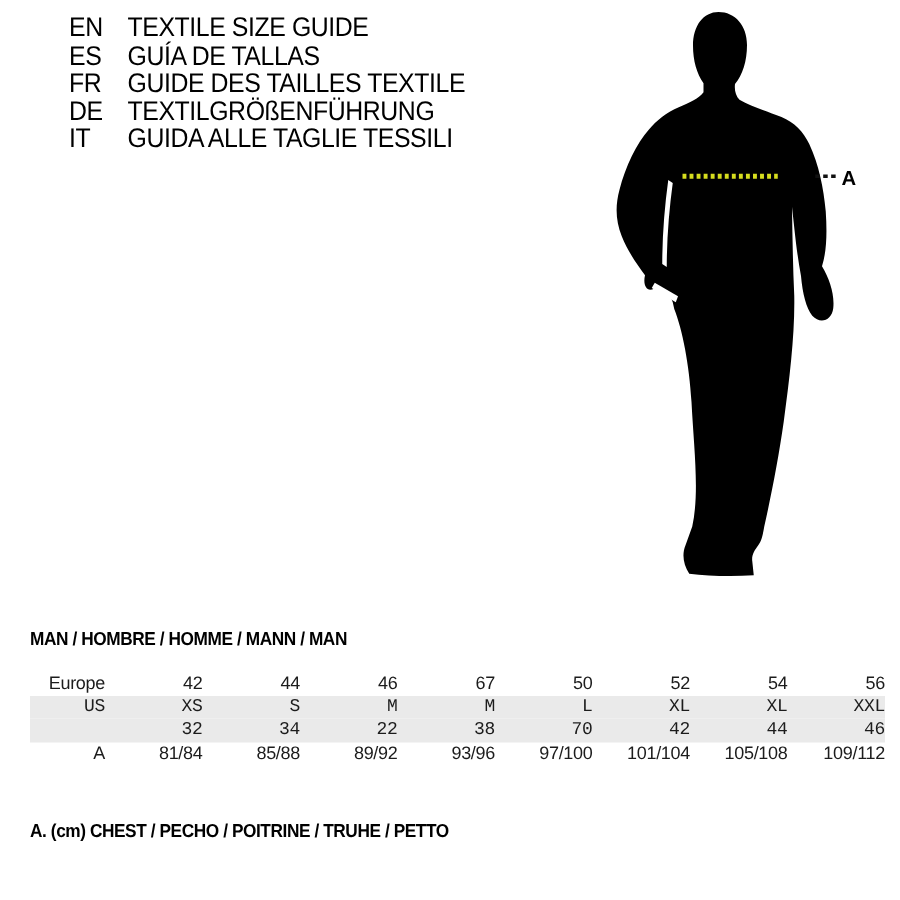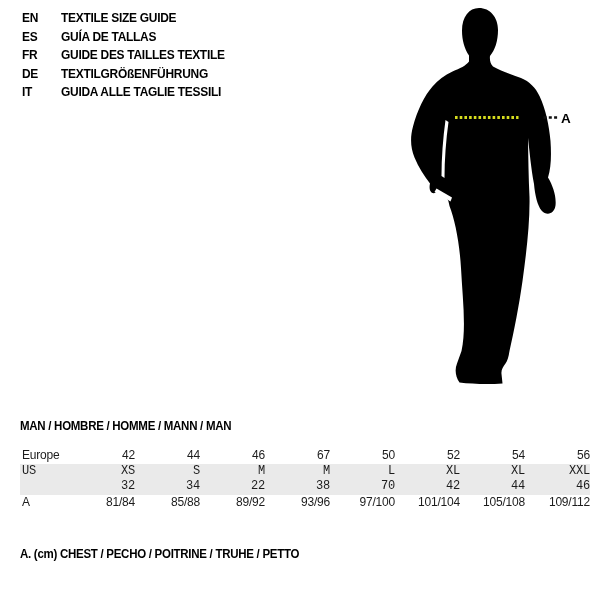--- a/index.html
+++ b/index.html
@@ -5,41 +5,41 @@
   * { margin:0; padding:0; box-sizing:border-box; }
   body { font-family: "Liberation Sans", sans-serif; background:#fff; }
   .canvas {
     position:relative; width:600px; height:600px;
     background: var(--page-bg, #fff); overflow:hidden; color: var(--text, #000);
   }
   .cond { letter-spacing:-0.3px; transform:scaleX(0.92); transform-origin:0 50%; white-space:nowrap; }
 
   
   .lang-list { position:absolute; left:22px; top:9px; }
-  .lang-row { display:grid; grid-template-columns:39px auto; font-weight:bold; font-size:13px; line-height:18.5px; }
+  .lang-row { display:grid; grid-template-columns:39px auto; font-weight:normal; font-size:18px; line-height:18.5px;margin-left:24px; }
 
   
   .category { position:absolute; left:22px; top:110px; font-weight:bold; font-size:13px; line-height:19.5px; }
 
   
   .figure-wrap { position:absolute; left:400px; top:0; width:180px; height:400px; }
   .figure-wrap svg { display:block; }
 
   
   .gender-heading { position:absolute; left:20px; top:419px; font-weight:bold; font-size:12.5px; }
 
   
   .size-table { position:absolute; left:20px; top:448px; width:570px; font-size:12px; color: var(--table-text, #1c1c1c); }
   .t-header {
     height:15px; line-height:15px; background: var(--table-header-bg, #b3b3b3);
     padding-left:7px; font-size:12px; color:#111; letter-spacing:-0.2px; white-space:nowrap; overflow:hidden;
   }
   .t-row { display:grid; grid-template-columns:50px repeat(8, 1fr); height:15.7px; line-height:15.7px; }
   .t-row.stripe { background: var(--table-stripe-bg, #eaeaea); font-family: Liberation Mono, monospace; }
-  .t-label { text-align:left; padding-left:2px; letter-spacing:-0.2px; }
+  .t-label { text-align:right; padding-left:2px; letter-spacing:-0.2px; }
   .t-cell { text-align:right; letter-spacing:-0.2px; }
 
   
   .footnote { position:absolute; left:20px; top:547px; font-weight:bold; font-size:12.5px; }
 </style>
 </head>
 <body>
 
 <div class="canvas">
 

